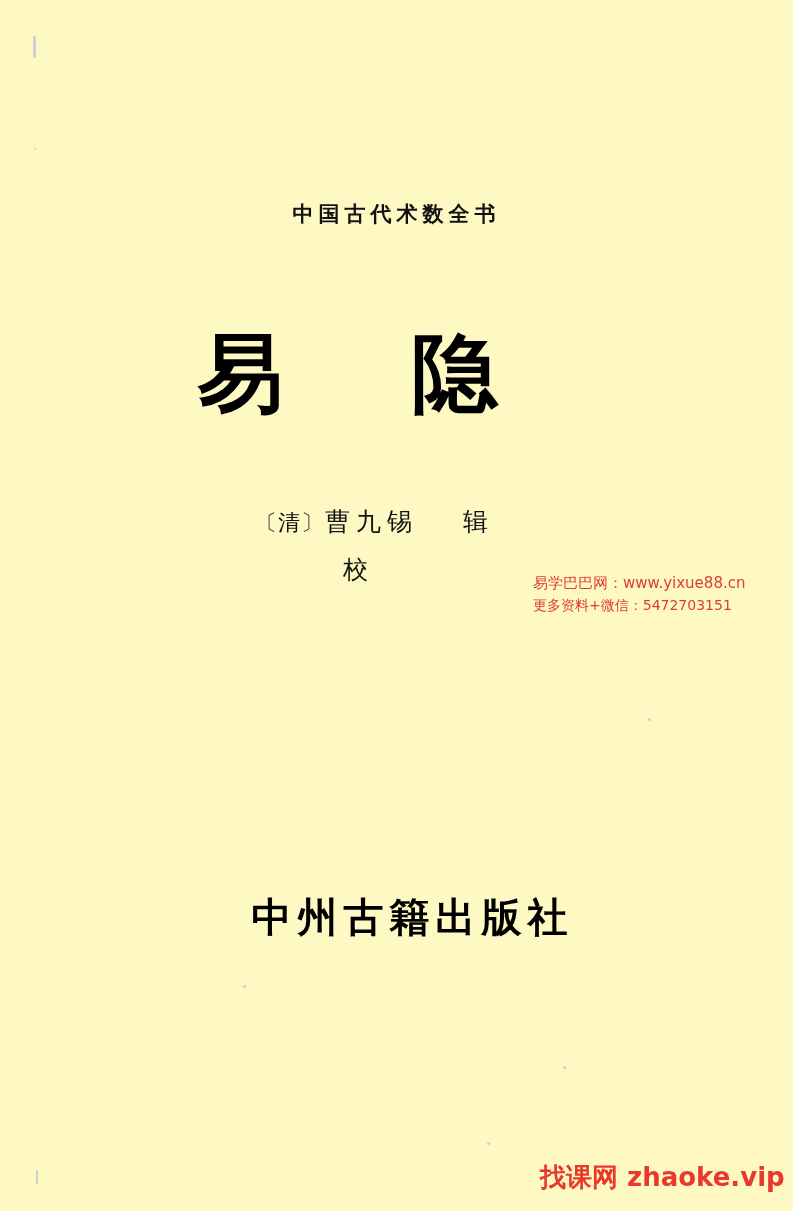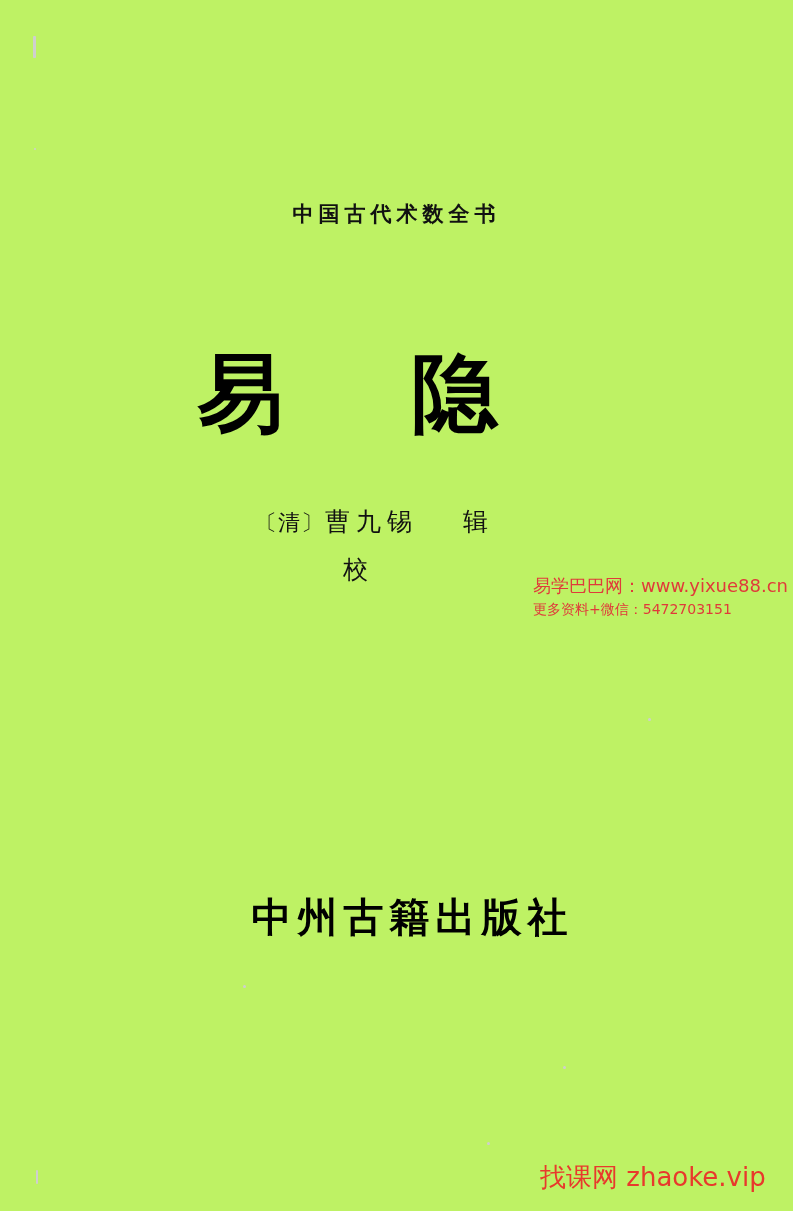--- a/index.html
+++ b/index.html
@@ -7,21 +7,21 @@
     padding: 0;
     background: #ffffff;
   }
   body {
     font-family: "Liberation Serif", "DejaVu Serif", serif;
   }
   .page {
     position: relative;
     width: 793px;
     height: 1211px;
-    background: #bef264;
+    background: #fef9c3;
     overflow: hidden;
   }
   
   .speckle {
     position: absolute;
     background: #cfcfcf;
     border-radius: 50%;
     pointer-events: none;
   }
   .series-line {
@@ -31,21 +31,21 @@
     width: 793px;
     text-align: center;
     font-family: "DejaVu Serif", "Liberation Serif", serif;
     font-size: 21px;
     letter-spacing: 5px;
     font-weight: 700;
     color: #111;
   }
   .main-title {
     position: absolute;
-    top: 336px;
+    top: 316px;
     left: 0;
     width: 695px;
     text-align: center;
     font-family: "DejaVu Sans", "Liberation Sans", sans-serif;
     font-weight: 700;
     font-size: 86px;
     color: #000;
   }
   .main-title .ch {
     display: inline-block;
@@ -97,34 +97,34 @@
   .watermark-right {
     position: absolute;
     top: 573px;
     left: 533px;
     width: 250px;
     font-family: "DejaVu Sans", "Liberation Sans", sans-serif;
     color: #e03a3a;
     line-height: 1.45;
   }
   .watermark-right .wm-line1 {
-    font-size: 18px;
+    font-size: 15px;
     white-space: nowrap;
   }
   .watermark-right .wm-line2 {
     font-size: 14px;
     white-space: nowrap;
   }
   .watermark-bottom {
     position: absolute;
     top: 1160px;
     left: 540px;
     font-family: "DejaVu Sans", "Liberation Sans", sans-serif;
     font-size: 26px;
-    font-weight: 400;
+    font-weight: 700;
     color: #e8392c;
     white-space: nowrap;
   }
 </style>
 </head>
 <body>
 
 <div class="page">
 
   <div class="speckle" style="left:33px; top:36px; width:3px; height:22px; border-radius:1px;"></div>

